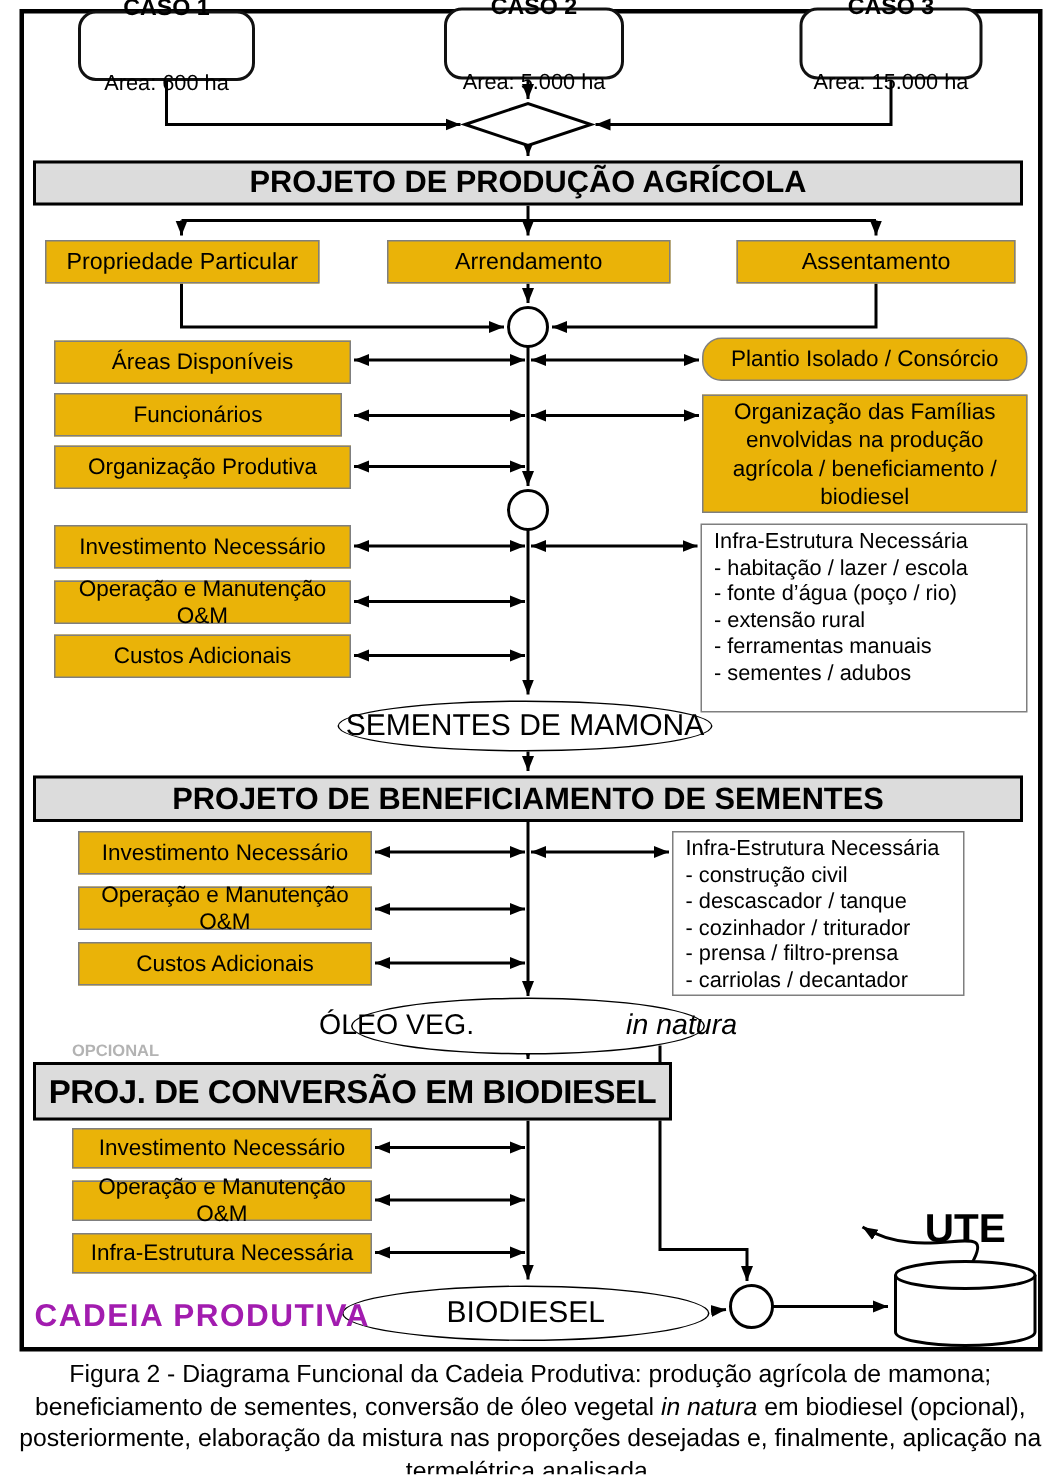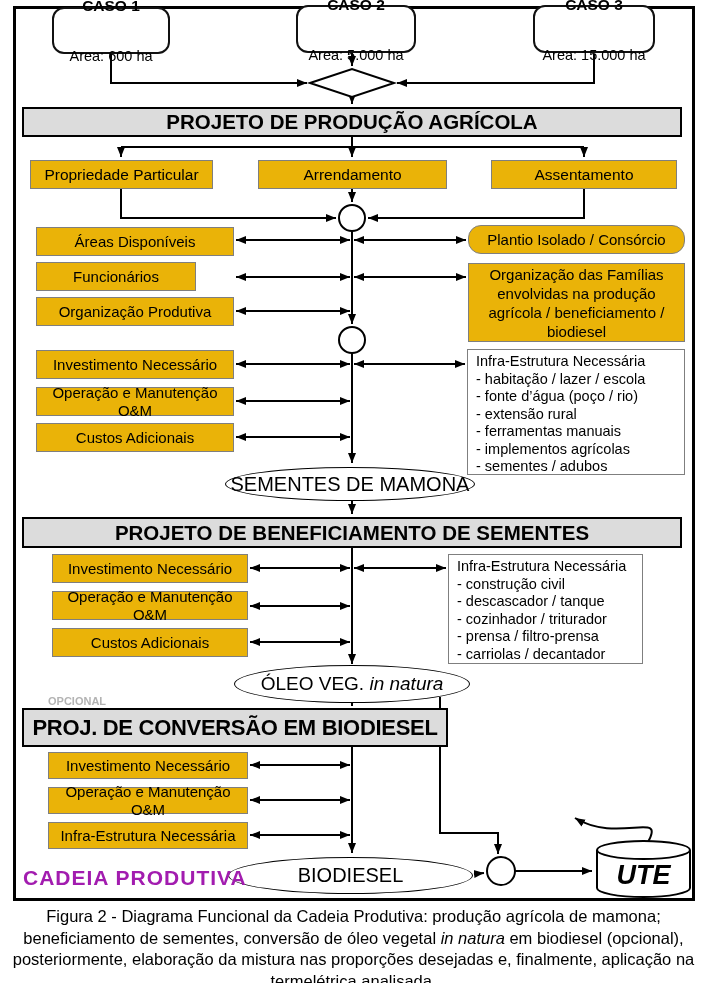--- a/index.html
+++ b/index.html
@@ -107,70 +107,69 @@
     <div class="a">Area: 15.000 ha</div>
   </div>
 
   <div class="abs hdr" style="left:22px;top:107px;width:660px;height:30px;">PROJETO DE PRODUÇÃO AGRÍCOLA</div>
 
   <div class="abs sbox" style="left:30px;top:160px;width:183px;height:29px;font-size:15.5px;">Propriedade Particular</div>
   <div class="abs sbox" style="left:258px;top:160px;width:189px;height:29px;font-size:15.5px;">Arrendamento</div>
   <div class="abs sbox" style="left:491px;top:160px;width:186px;height:29px;font-size:15.5px;">Assentamento</div>
 
   <div class="abs sbox" style="left:36px;top:227px;width:198px;height:29px;">Áreas Disponíveis</div>
-  <div class="abs sbox" style="left:36px;top:262px;width:160px;height:29px;">Funcionários</div>
+  <div class="abs sbox" style="left:36px;top:262px;width:192px;height:29px;">Funcionários</div>
   <div class="abs sbox" style="left:36px;top:297px;width:198px;height:29px;">Organização Produtiva</div>
   <div class="abs sbox" style="left:36px;top:350px;width:198px;height:29px;">Investimento Necessário</div>
   <div class="abs sbox" style="left:36px;top:387px;width:198px;height:29px;">Operação e Manutenção O&amp;M</div>
   <div class="abs sbox" style="left:36px;top:423px;width:198px;height:29px;">Custos Adicionais</div>
 
   <div class="abs sbox" style="left:468px;top:225px;width:217px;height:29px;border-radius:13px;">Plantio Isolado / Consórcio</div>
   <div class="abs sbox" style="left:468px;top:263px;width:217px;height:79px;line-height:19px;padding:2px 6px;">Organização das Famílias envolvidas na produção agrícola / beneficiamento / biodiesel</div>
   <div class="abs panel" style="left:467px;top:349px;width:218px;height:126px;">
     <div>Infra-Estrutura Necessária</div>
     <div>- habitação / lazer / escola</div>
     <div>- fonte d’água (poço / rio)</div>
     <div>- extensão rural</div>
     <div>- ferramentas manuais</div>
-    <div>- implementos agrícolas</div>
     <div>- sementes / adubos</div>
   </div>
 
   <div class="abs ell" style="left:225px;top:467px;width:250px;height:34px;font-size:20px;">SEMENTES DE MAMONA</div>
 
   <div class="abs hdr" style="left:22px;top:517px;width:660px;height:31px;">PROJETO DE BENEFICIAMENTO DE SEMENTES</div>
 
   <div class="abs sbox" style="left:52px;top:554px;width:196px;height:29px;">Investimento Necessário</div>
   <div class="abs sbox" style="left:52px;top:591px;width:196px;height:29px;">Operação e Manutenção O&amp;M</div>
   <div class="abs sbox" style="left:52px;top:628px;width:196px;height:29px;">Custos Adicionais</div>
 
   <div class="abs panel" style="left:448px;top:554px;width:195px;height:110px;">
     <div>Infra-Estrutura Necessária</div>
     <div>- construção civil</div>
     <div>- descascador / tanque</div>
     <div>- cozinhador / triturador</div>
     <div>- prensa /  filtro-prensa</div>
     <div>- carriolas / decantador</div>
   </div>
 
-  <div class="abs ell" style="left:234px;top:665px;width:236px;height:38px;font-size:19px;">
+  <div class="abs ell" style="left:234px;top:665px;width:236px;height:38px;font-size:19px;gap:48px;">
     <span>ÓLEO VEG.</span>&nbsp;<span class="it">in natura</span>
   </div>
 
   <div class="abs graylbl" style="left:48px;top:695px;font-size:11px;">OPCIONAL</div>
   <div class="abs hdr hdr3" style="left:22px;top:708px;width:426px;height:39px;">PROJ. DE CONVERSÃO EM BIODIESEL</div>
 
   <div class="abs sbox" style="left:48px;top:752px;width:200px;height:27px;">Investimento Necessário</div>
   <div class="abs sbox" style="left:48px;top:787px;width:200px;height:27px;">Operação e Manutenção O&amp;M</div>
   <div class="abs sbox" style="left:48px;top:822px;width:200px;height:27px;">Infra-Estrutura Necessária</div>
 
 
   <div class="abs ell" style="left:228px;top:857px;width:245px;height:37px;font-size:20px;">BIODIESEL</div>
 
-  <div class="abs ute" style="left:597px;top:860px;width:93px;font-style:italic;">UTE</div>
+  <div class="abs ute" style="left:597px;top:804px;width:93px;">UTE</div>
 
   <div class="abs wm" style="left:23px;top:866px;">CADEIA PRODUTIVA</div>
 
   <div class="caption">
     <span>Figura 2 - Diagrama Funcional da Cadeia Produtiva: produção agrícola de mamona; beneficiamento de sementes, conversão de óleo vegetal </span><span class="it">in natura</span><span> em biodiesel (opcional), posteriormente, elaboração da mistura nas proporções desejadas e, finalmente, aplicação na termelétrica analisada.</span>
   </div>
 
 </div>
 
 </body></html>

